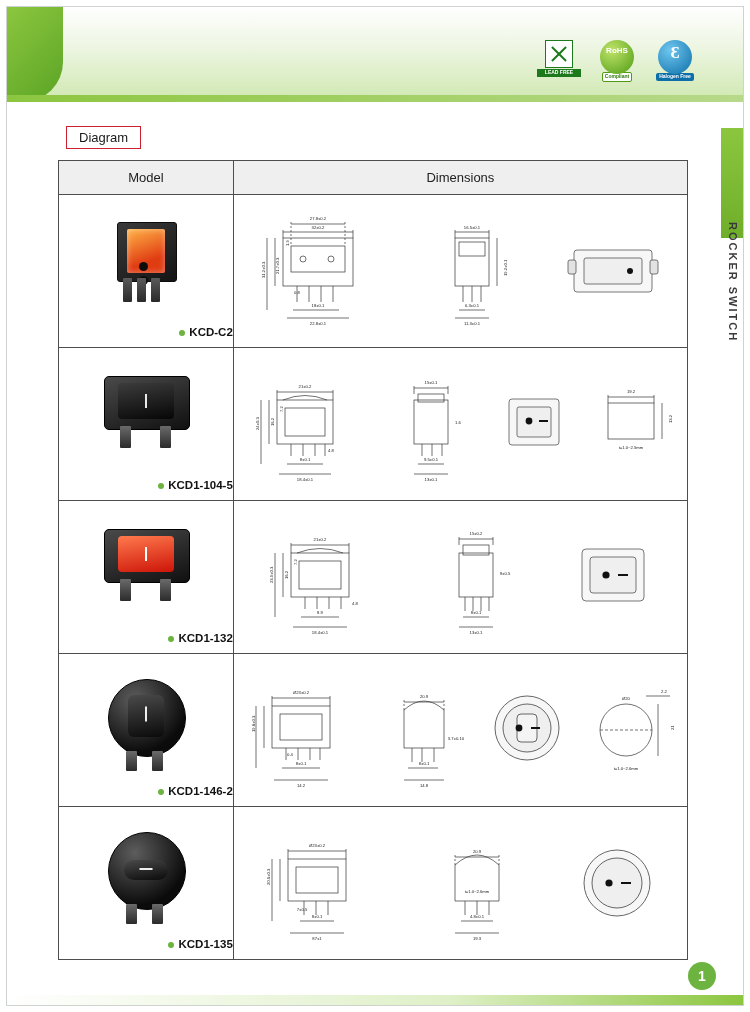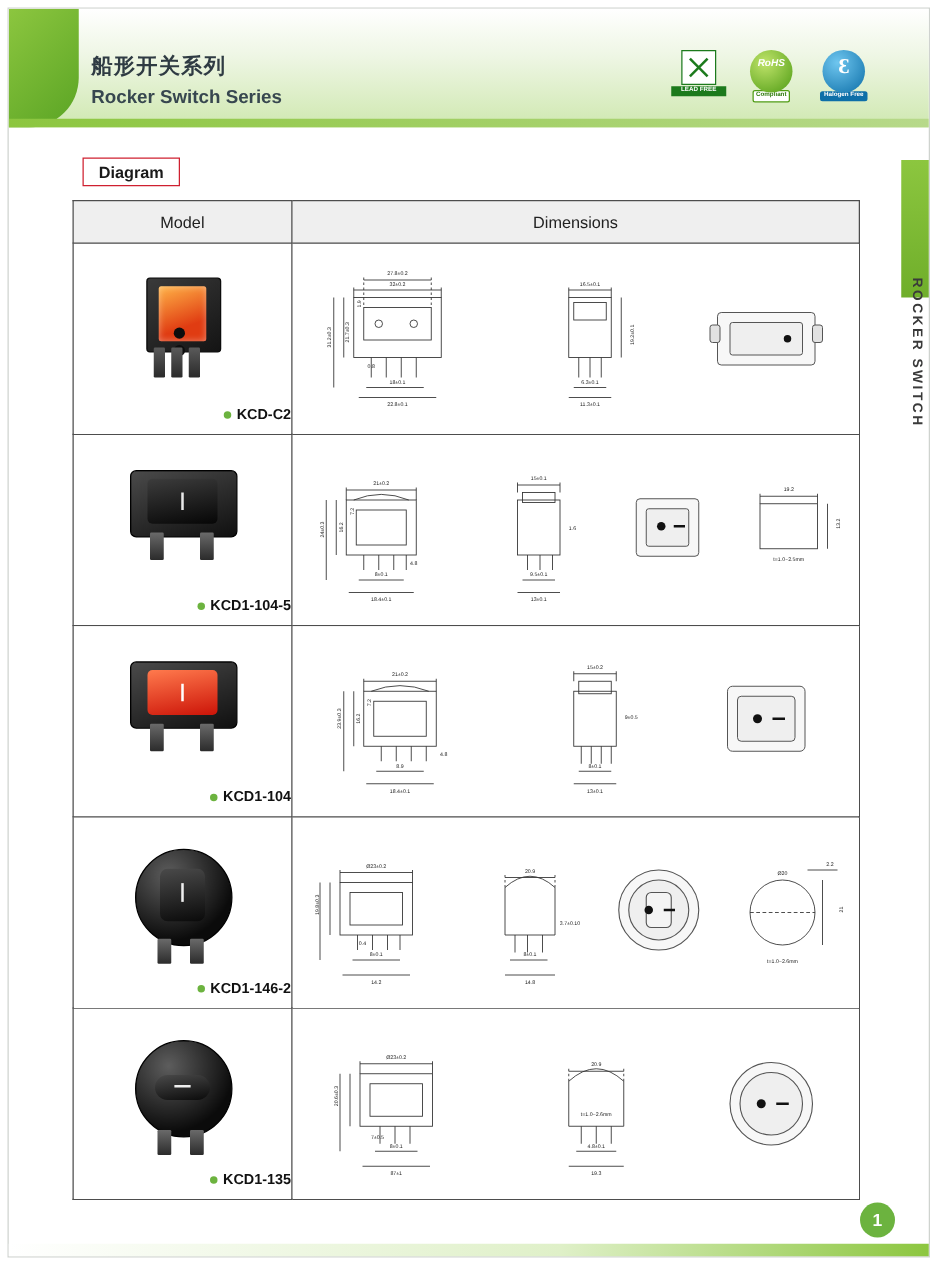--- a/index.html
+++ b/index.html
@@ -56,21 +56,21 @@
   .lead-free-label{
     margin-top:1px;background:#1c7a1c;color:#fff;font-size:5px;padding:1px 0;font-weight:bold;
   }
   .rohs-circle{
     width:34px;height:34px;border-radius:50%;
     background:radial-gradient(circle at 35% 30%,#bfe36a,#4f9c14);
     margin:0 auto;position:relative;
   }
   .rohs-text{
     position:absolute;left:0;top:7px;width:100%;text-align:center;
-    color:#fff;font-size:8px;font-weight:bold;font-style:italic;
+    color:#fff;font-size:8px;font-weight:bold;
   }
   .rohs-sub{
     margin-top:-8px;background:#ffffff;border:1px solid #4f9c14;color:#2f7a0d;
     font-size:5px;font-weight:bold;padding:1px 2px;display:inline-block;border-radius:2px;
   }
   .halogen-circle{
     width:34px;height:34px;border-radius:50%;
     background:radial-gradient(circle at 35% 30%,#6fc6ef,#0d6fa8);
     margin:0 auto;position:relative;color:#fff;
   }
@@ -92,21 +92,21 @@
     display:flex;align-items:center;justify-content:center;
   }
   .side-label span{
     writing-mode:vertical-rl;
     font-size:11px;font-weight:bold;letter-spacing:2px;color:#3a3a3a;
   }
   
   .section-tag{
     position:absolute;left:66px;top:126px;
     border:1px solid #cf2030;padding:3px 12px;
-    font-size:13px;font-weight:bold;color:#1a1a1a;
+    font-size:13px;font-weight:normal;color:#1a1a1a;
     background:#ffffff;
     text-align:center;
   }
   
   .table{
     position:absolute;left:58px;top:160px;width:630px;
     border:1px solid #4d4d4d;border-collapse:collapse;
   }
   .table td,.table th{border:1px solid #4d4d4d;}
   .th-cell{
@@ -212,24 +212,20 @@
   svg.dwg{display:block;}
   .dim-inner{display:flex;align-items:center;justify-content:space-around;height:100%;}
 </style>
 </head>
 <body>
 
 <div class="page-border"></div>
 
 <div class="header">
   <div class="header-green-left"></div>
-  <div class="header-titles">
-    <div class="title-cn">船形开关系列</div>
-    <div class="title-en">Rocker Switch Series</div>
-  </div>
 
   <div class="logos">
     <div class="logo">
       <div class="lead-free-box"></div>
       <div class="lead-free-label">LEAD FREE</div>
     </div>
     <div class="logo">
       <div class="rohs-circle">
         <div class="rohs-text">RoHS</div>
       </div>
@@ -444,21 +440,21 @@
         <div class="sw-rect">
           <div class="frame"></div>
           <div class="rocker red">
                 <div class="mark red-mark"></div>
               </div>
           <div class="leg" style="left:26px;top:52px;"></div>
           <div class="leg" style="left:66px;top:52px;"></div>
         </div>
       </div>
       <div class="model-name">
-        <span class="bullet"></span><span>KCD1-104</span>
+        <span class="bullet"></span><span>KCD1-132</span>
       </div>
     </td>
     <td class="dim-cell">
       <div class="dim-inner">
         <svg class="dwg" width="130" height="120" viewBox="0 0 130 120">
           <g stroke="#333" fill="none" stroke-width="0.7">
             <rect x="34" y="36" width="58" height="44"></rect>
             <path d="M40 36 q23 -9 46 0"></path>
             <rect x="42" y="44" width="42" height="28"></rect>
             <line x1="34" y1="26" x2="34" y2="36"></line>

